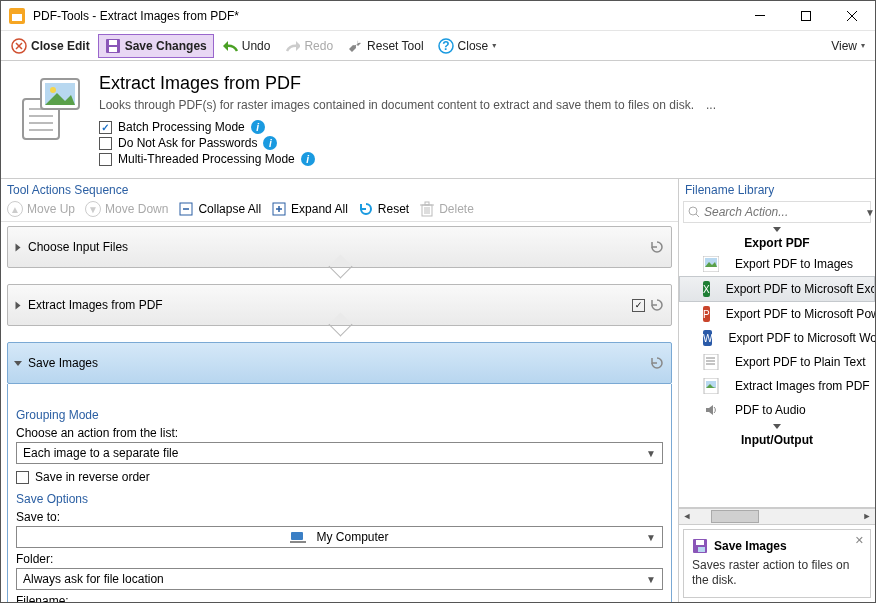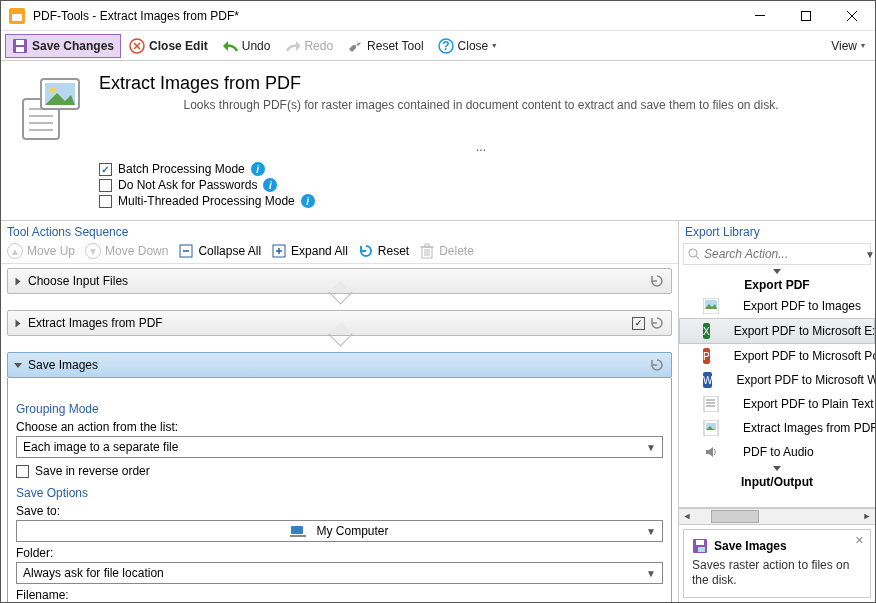--- a/index.html
+++ b/index.html
@@ -11,34 +11,34 @@
 .win-btn { width: 46px; height: 30px; display: flex; align-items: center; justify-content: center; color: #000; }
 .toolbar { height: 30px; display: flex; align-items: center; border-bottom: 1px solid #ccc; padding: 0 4px; gap: 2px; }
 .tool-btn { display: flex; align-items: center; padding: 2px 6px; gap: 4px; color: #232323; height: 24px; }
 .tool-btn.save { background: #e8d7f4; border: 1px solid #9966cc; }
 .tool-btn b, .tool-btn span { font-size: 12px; }
 .icon16 { width: 16px; height: 16px; display: inline-flex; align-items: center; justify-content: center; }
 .spacer { flex: 1; }
 .doc-header { display: flex; padding: 12px 12px 10px 12px; border-bottom: 1px solid #ccc; gap: 14px; }
 .doc-icon { width: 72px; height: 72px; display:flex; align-items:center; justify-content:center; position:relative; }
 .doc-header h1 { font-size: 18px; font-weight: 400; color: #000; margin-bottom: 4px; }
-.doc-desc { color: #555; font-size: 12px; margin-bottom: 8px; display:flex; align-items:center; gap:28px;flex-direction:column;}
+.doc-desc { color: #555; font-size: 12px; margin-bottom: 8px; display:flex; align-items:center; gap:12px;}
 .chk-row { display: flex; align-items: center; gap: 6px; margin-bottom: 2px; }
 .chk { width: 13px; height: 13px; border: 1px solid #555; background: #fff; display:flex; align-items:center; justify-content:center; font-size:10px; color:#1a6fc5;}
 .chk.checked::after { content: '✓'; font-weight:bold; }
 .info-badge { width: 14px; height: 14px; border-radius: 50%; background: #1a9ae0; color: #fff; display: inline-flex; align-items: center; justify-content: center; font-size: 10px; font-weight: bold; font-style: italic; }
 .main { display: flex; flex: 1; min-height: 0; }
 .left-pane { flex: 1; display: flex; flex-direction: column; border-right: 1px solid #ccc; min-width: 0; }
 .pane-title { color: #2b5fa3; font-size: 12px; padding: 4px 6px 2px 6px; }
 .seq-toolbar { display: flex; align-items: center; padding: 2px 6px 4px 6px; gap: 10px; border-bottom: 1px solid #e0e0e0; }
 .seq-btn { display: flex; align-items: center; gap: 4px; color: #000; }
 .seq-btn.dis { color: #aaa; }
 .circ-arrow { width: 16px; height: 16px; border: 1.5px solid #ccc; border-radius: 50%; display: inline-flex; align-items: center; justify-content: center; font-size: 10px; color: #ccc;}
 .section-list { flex: 1; overflow: hidden; padding: 4px 6px; }
-.sec-head { border: 1px solid #b8b8b8; background: linear-gradient(#f9f9f9,#eaeaea); height: 26px; display: flex; align-items: center; padding: 0 6px; border-radius: 2px; margin-bottom: 8px; gap:6px; position:relative;}
+.sec-head { border: 1px solid #b8b8b8; background: linear-gradient(#f9f9f9,#eaeaea); height: 42px; display: flex; align-items: center; padding: 0 6px; border-radius: 2px; margin-bottom: 8px; gap:6px; position:relative;}
 .sec-head .right-icons { margin-left:auto; display:flex; gap:4px; align-items:center;}
 .sec-head.selected { background: linear-gradient(#d5e8f8,#b8d6ef); border-color: #7aa9d4; }
 .notch { width:18px; height:9px; position:absolute; left:50%; bottom:-9px; transform:translateX(-50%);}
 .notch::before { content:''; position:absolute; width:16px; height:16px; background:linear-gradient(135deg,#eaeaea 50%, transparent 50%); border:1px solid #b8b8b8; border-top:none; border-left:none; transform:rotate(45deg); top:-9px; left:1px;}
 .reset-icon { width:16px; height:16px; display:inline-flex; align-items:center; justify-content:center;}
 .tri { display:inline-block; width:0; height:0; border-left:4px solid transparent; border-right:4px solid transparent; border-top:5px solid #555;}
 .tri.right { transform: rotate(-90deg);}
 .panel { border: 1px solid #7aa9d4; border-top:none; background: #fff; padding: 22px 8px; margin-top:-8px; margin-bottom:8px;}
 .panel-title-sm { color: #2b5fa3; margin: 2px 0 4px 0; }
 .field-label { color: #000; margin: 4px 0 2px 0; }
@@ -46,21 +46,21 @@
 .select-box.center { justify-content: center; position:relative;}
 .select-box.center .dd { position:absolute; right:6px;}
 .dd { color:#555; font-size:10px;}
 .filename-box { width: 100%; height: 22px; border: 1px solid #d8a030; background: #fff; display: flex; align-items: center; padding: 0 4px; justify-content: center; }
 .filename-sel { background: #0a5ac0; color: #fff; padding: 0 2px; }
 .right-pane { width: 196px; display: flex; flex-direction: column; }
 .search-row { height: 22px; border: 1px solid #ddd; margin: 2px 4px; display: flex; align-items: center; padding: 0 4px; gap:4px; color:#888;}
 .search-row input { border:none; outline:none; flex:1; color:#888; font-style:italic; font-size:12px;}
 .lib-section { font-weight: bold; padding: 2px 4px; display:flex; align-items:center; gap:4px; background:#fff;flex-direction:column;}
 .lib-list { flex:1; overflow:hidden; border-bottom:1px solid #ccc;}
-.lib-item { display:flex; align-items:center; gap:24px; padding: 4px 6px 4px 24px; white-space:nowrap; overflow:hidden;}
+.lib-item { display:flex; align-items:center; gap:16px; padding: 4px 6px 4px 24px; white-space:nowrap; overflow:hidden;}
 .lib-item.sel { background: linear-gradient(#eef0f2,#e2e5e8); border:1px solid #c5c9cd; padding-left:23px;}
 .doc16 { width:16px; height:16px; display:inline-flex; align-items:center; justify-content:center; font-size:10px; color:#fff; border-radius:2px;}
 .hscroll { height:17px; border-top:1px solid #ccc; border-bottom:1px solid #ccc; background:#f0f0f0; display:flex; align-items:center;}
 .hscroll .thumb {width:48px; height:13px; background:#d0d0d0; border:1px solid #aaa; margin-left:16px;}
 .hscroll .arr {width:16px; height:15px; display:flex; align-items:center; justify-content:center; color:#555; font-size:9px;}
 .info-panel { border:1px solid #ccc; margin:4px; padding:8px; position:relative;}
 .info-panel .close-x {position:absolute; right:6px; top:4px; color:#888; font-size:11px;}
 .info-panel h3 { font-weight:bold; margin-bottom:4px; display:flex; align-items:center; gap:6px;}
 .info-panel p { color:#333; font-size:12px; line-height:1.3;}
 .checkbox-small { width:13px; height:13px; border:1px solid #555; display:inline-flex; align-items:center; justify-content:center; font-size:9px;}
@@ -93,39 +93,39 @@
     <div class="win-btn">
         <svg width="10" height="10">
           <line x1="0" y1="0" x2="10" y2="10" stroke="#000"></line>
           <line x1="10" y1="0" x2="0" y2="10" stroke="#000"></line>
         </svg>
       </div>
   </div>
 </div>
 
 <div class="toolbar">
+  <div class="tool-btn">
+    <span class="icon16">
+        <svg width="16" height="16">
+          <circle cx="8" cy="8" r="7" fill="none" stroke="#d05030" stroke-width="1.5"></circle>
+          <line x1="5" y1="5" x2="11" y2="11" stroke="#d05030" stroke-width="1.5"></line>
+          <line x1="11" y1="5" x2="5" y2="11" stroke="#d05030" stroke-width="1.5"></line>
+        </svg>
+      </span>
+    <b>Close Edit</b>
+  </div>
   <div class="tool-btn save">
     <span class="icon16">
         <svg width="16" height="16">
           <rect x="1" y="1" width="14" height="14" rx="1" fill="#8a56b8"></rect>
           <rect x="4" y="2" width="8" height="5" fill="#fff"></rect>
           <rect x="4" y="9" width="8" height="5" fill="#fff"></rect>
         </svg>
       </span>
     <b>Save Changes</b>
-  </div>
-  <div class="tool-btn">
-    <span class="icon16">
-        <svg width="16" height="16">
-          <circle cx="8" cy="8" r="7" fill="none" stroke="#d05030" stroke-width="1.5"></circle>
-          <line x1="5" y1="5" x2="11" y2="11" stroke="#d05030" stroke-width="1.5"></line>
-          <line x1="11" y1="5" x2="5" y2="11" stroke="#d05030" stroke-width="1.5"></line>
-        </svg>
-      </span>
-    <b>Close Edit</b>
   </div>
   <div class="tool-btn">
     <span class="icon16">
         <svg width="18" height="14">
           <path d="M6 2 L1 7 L6 12 Z" fill="#4aa024"></path>
           <path d="M4 7 Q12 6 15 12" fill="none" stroke="#4aa024" stroke-width="2.5"></path>
         </svg>
       </span>
     <span>Undo</span>
   </div>
@@ -335,21 +335,21 @@
         <div class="field-label">Filename:</div>
         <div class="filename-box">
           <span class="filename-sel">%[AutoNumber]</span>
           <span class="dd">▼</span>
         </div>
       </div>
     </div>
   </div>
 
   <div class="right-pane">
-    <div class="pane-title">Export Library</div>
+    <div class="pane-title">Filename Library</div>
     <div class="search-row">
       <span>
           <svg width="12" height="12">
             <circle cx="5" cy="5" r="4" fill="none" stroke="#aaa"></circle>
             <line x1="8" y1="8" x2="11" y2="11" stroke="#aaa"></line>
           </svg>
         </span>
       <input placeholder="Search Action..." style="">
       <span class="dd">▼</span>
     </div>

